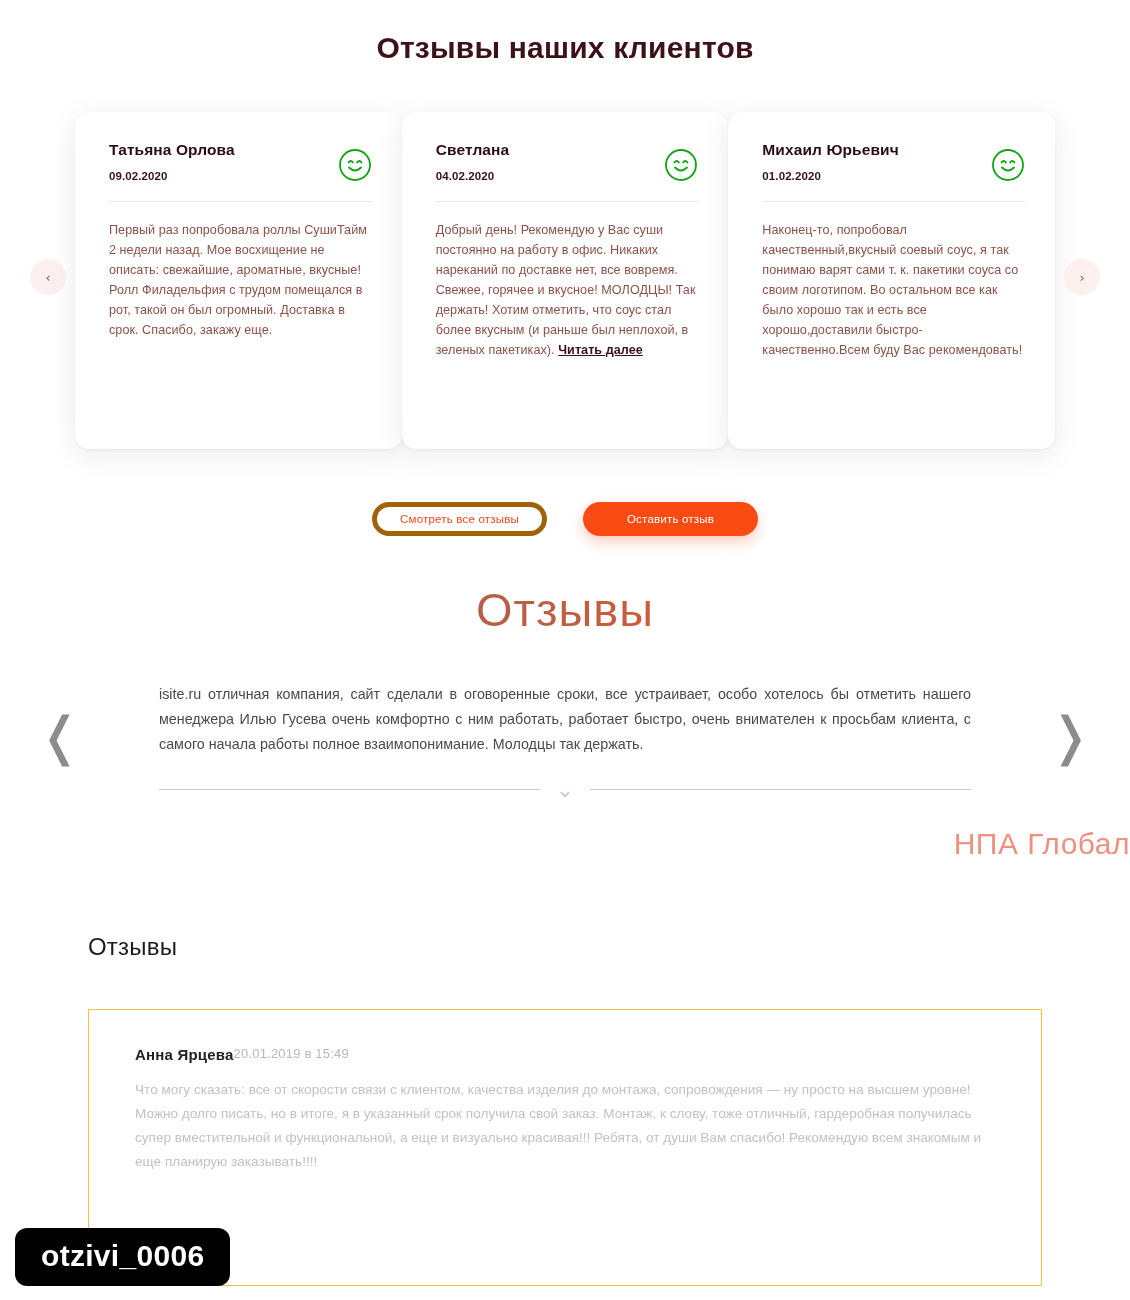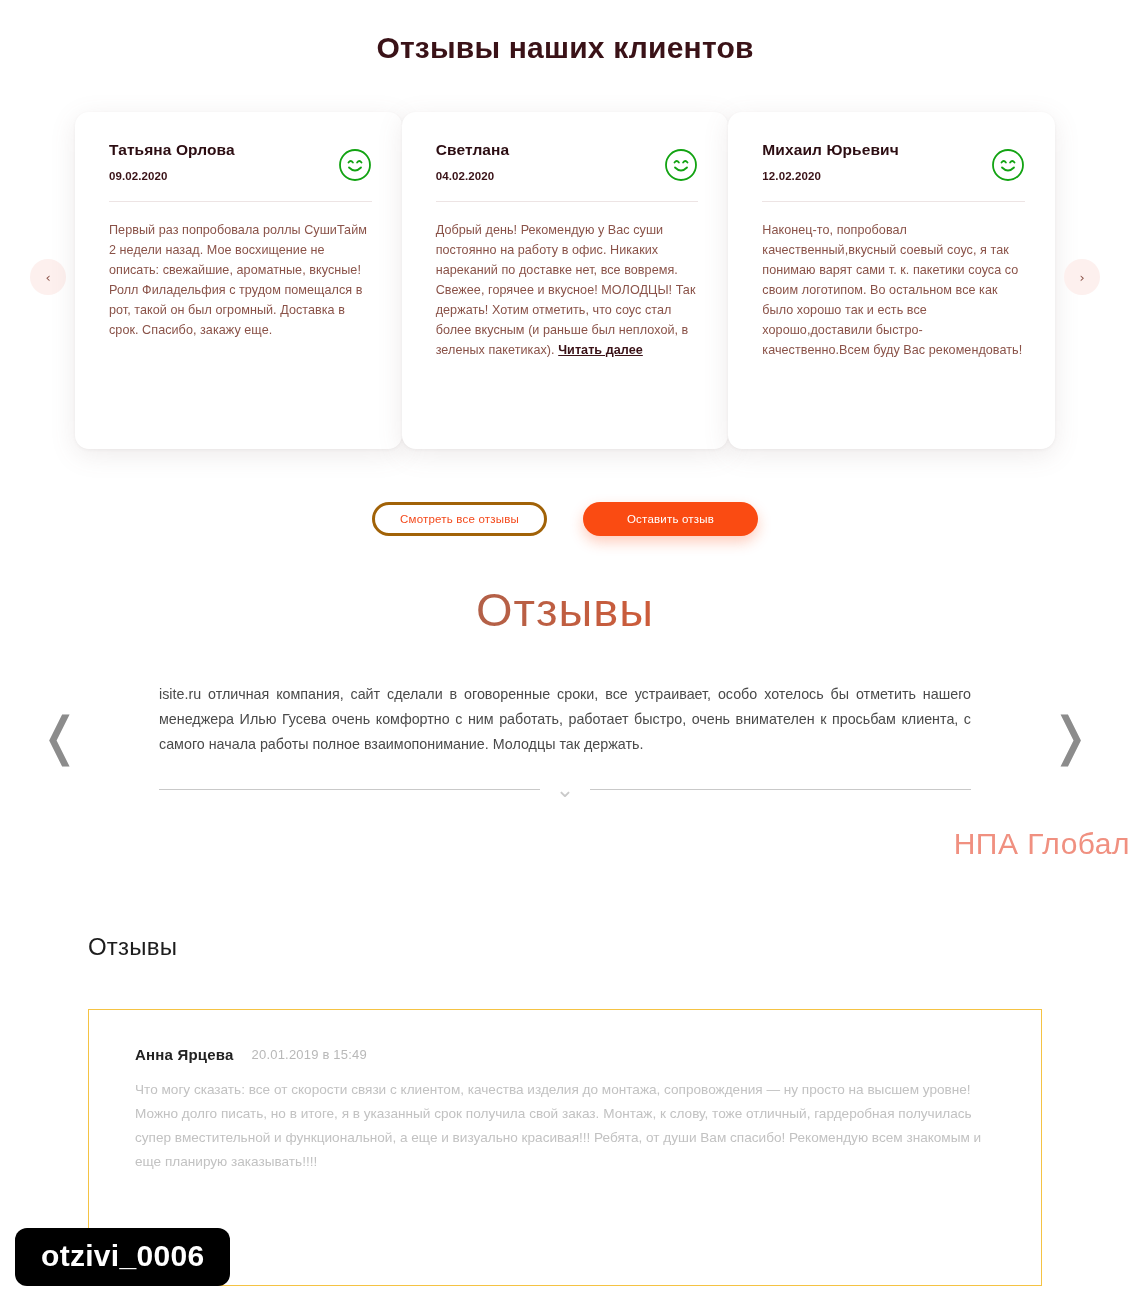--- a/index.html
+++ b/index.html
@@ -141,21 +141,21 @@
     font-size: 11.5px;
     letter-spacing: .2px;
     cursor: pointer;
     display: flex;
     align-items: center;
     justify-content: center;
   }
   .btn-outline {
     width: 175px;
     height: 34px;
-    border: 3px solid #a16207;
+    border: 5px solid #a16207;
     background: #fff;
     color: #f4491b;
   }
   .btn-solid {
     width: 175px;
     height: 34px;
     border: none;
     background: #fa4b12;
     color: #ffffff;
     box-shadow: 0 6px 14px rgba(250,75,18,0.28);
@@ -248,22 +248,21 @@
     margin-top: 48px;
     border: 1px solid #f5c343;
     background: #ffffff;
     padding: 36px 46px 40px 46px;
     position: relative;
     height: 277px;
   }
 
   .rv-head {
     display: flex;
-    align-items: center;
-    gap: 18px;
+    align-items: flex-start;
   }
   .rv-name {
     font-size: 15px;
     font-weight: bold;
     color: #222222;
     letter-spacing: .2px;
   }
   .rv-date {
     font-size: 13px;
     color: #b8b8b8;
@@ -341,21 +340,21 @@
             </svg>
           </div>
           <div class="card-rule"></div>
           <div class="card-body"><span>Добрый день! Рекомендую у Вас суши постоянно на работу в офис. Никаких нареканий по доставке нет, все вовремя. Свежее, горячее и вкусное! МОЛОДЦЫ! Так держать! Хотим отметить, что соус стал более вкусным (и раньше был неплохой, в зеленых пакетиках). </span><span class="more-link">Читать далее</span></div>
         </div>
 
         <div class="card">
           <div class="card-head">
             <div>
               <div class="card-name">Михаил Юрьевич</div>
-              <div class="card-date">12.02.2020</div>
+              <div class="card-date">01.02.2020</div>
             </div>
             <svg class="smiley" viewBox="0 0 34 34">
               <circle cx="17" cy="17" r="15" fill="none" stroke="#12a312" stroke-width="1.8"></circle>
               <path d="M10.5 14.5 q2.2 -3 4.4 0" fill="none" stroke="#12a312" stroke-width="1.8" stroke-linecap="round"></path>
               <path d="M19.1 14.5 q2.2 -3 4.4 0" fill="none" stroke="#12a312" stroke-width="1.8" stroke-linecap="round"></path>
               <path d="M11 19.5 q6 6 12 0" fill="none" stroke="#12a312" stroke-width="1.8" stroke-linecap="round"></path>
             </svg>
           </div>
           <div class="card-rule"></div>
           <div class="card-body">Наконец-то, попробовал качественный,вкусный соевый соус, я так понимаю варят сами т. к. пакетики соуса со своим логотипом. Во остальном все как было хорошо так и есть все хорошо,доставили быстро-качественно.Всем буду Вас рекомендовать!</div>

